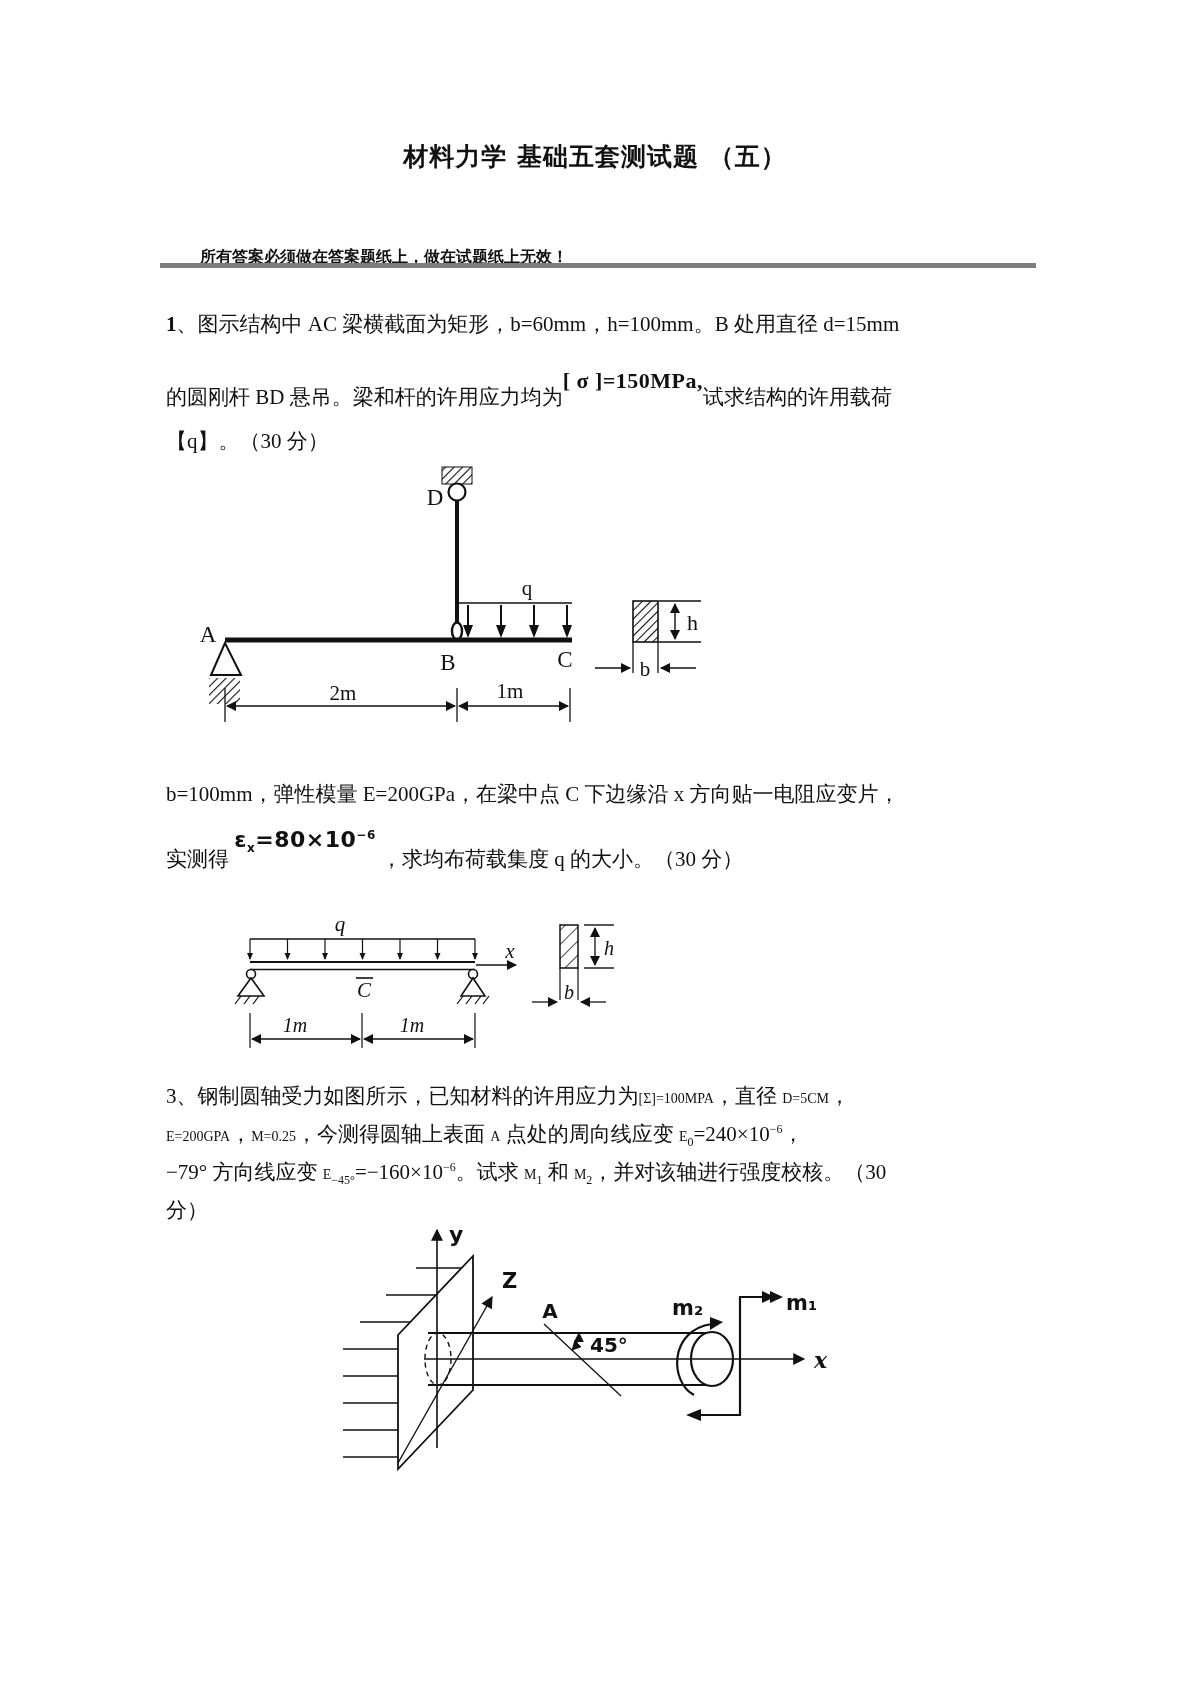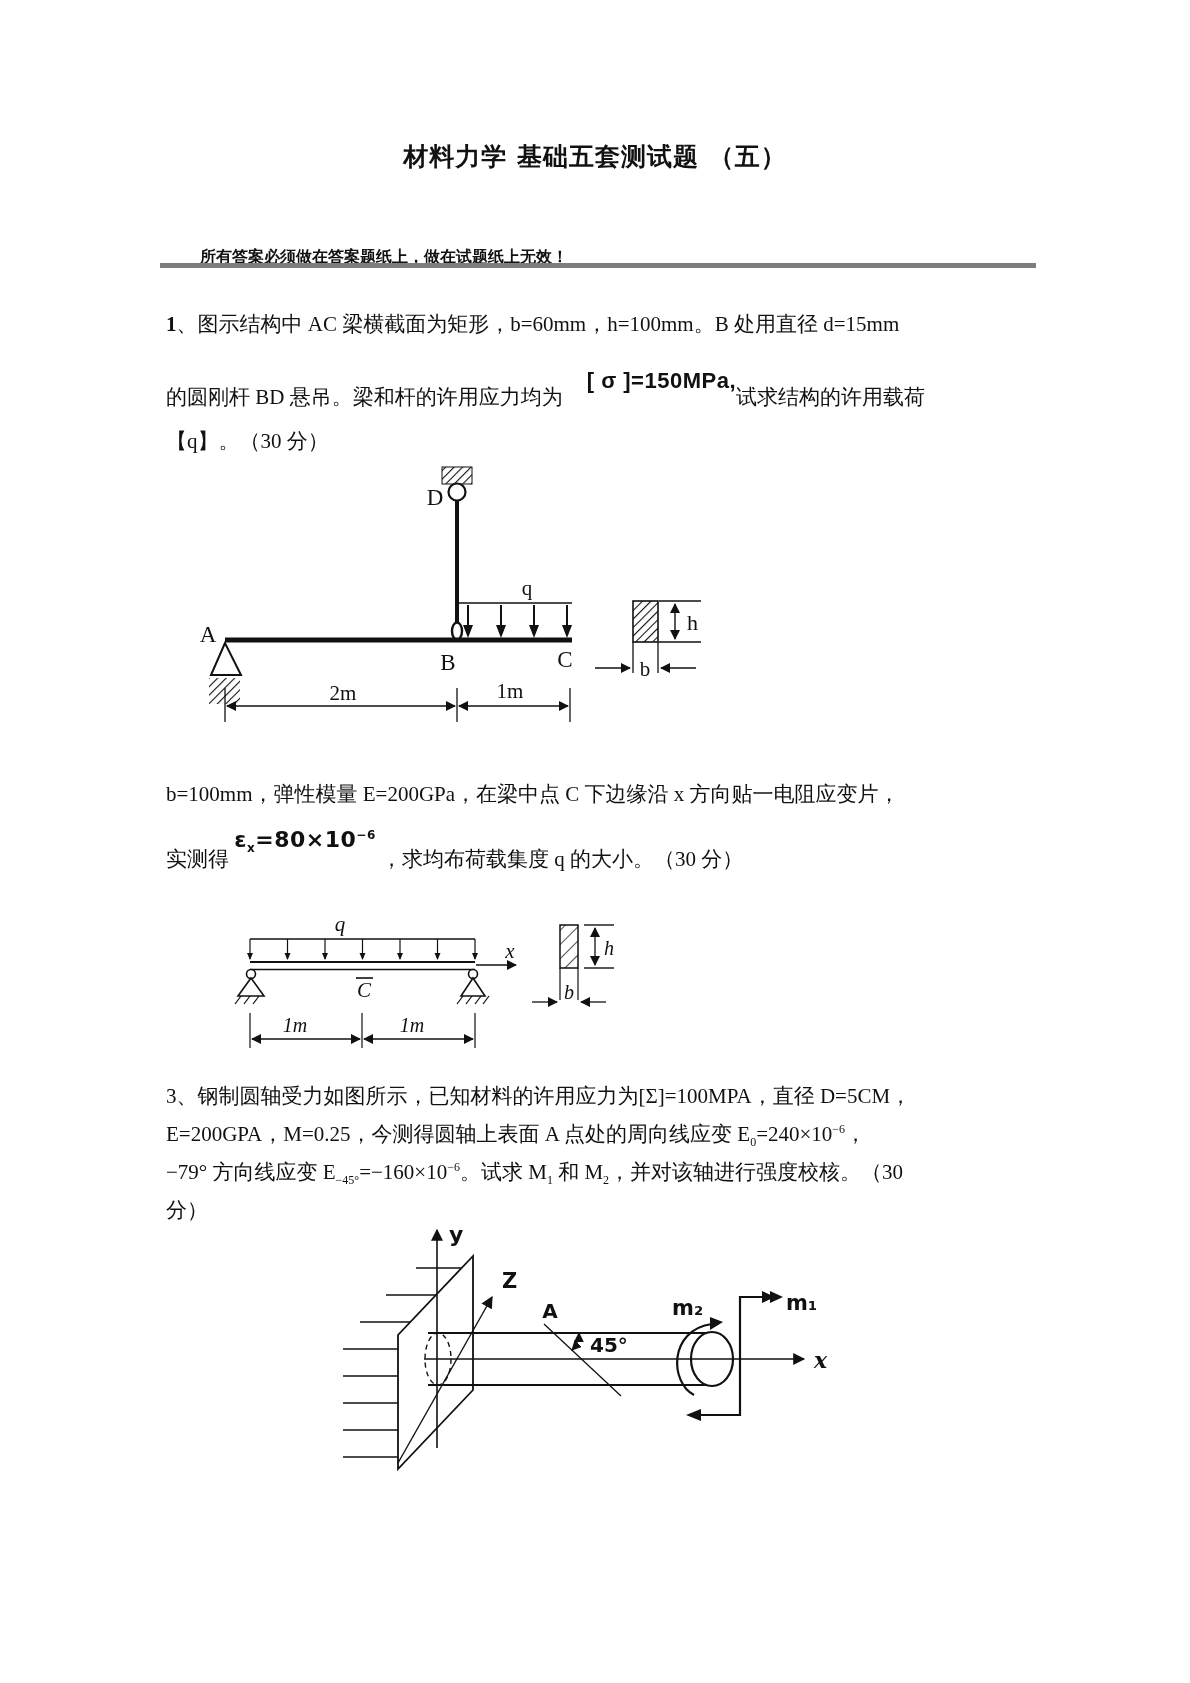--- a/index.html
+++ b/index.html
@@ -13,28 +13,28 @@
     font-family:"DejaVu Sans", sans-serif; font-weight:bold; font-size:25px; letter-spacing:1px;
   }
   .notice {
     position:absolute; top:223px; left:200px;
     font-family:Liberation Sans, sans-serif; font-weight:bold; font-size:16px;margin-top:24px;
   }
   .rule { position:absolute; top:263px; left:160px; width:876px; height:5px; background:#7d7d7d; }
   .tline { position:absolute; left:166px; width:880px; font-size:21px; white-space:nowrap; }
   .bold { font-weight:bold; }
   .formula {
-    font-family:Liberation Sans, sans-serif; font-weight:bold; font-size:22px;
-    position:relative; top:-16px; letter-spacing:.5px;margin-left:24px;
+    font-family:Liberation Serif, serif; font-weight:bold; font-size:22px;
+    position:relative; top:-16px; letter-spacing:.5px;
   }
   .formula2 {
     font-family:"DejaVu Sans", sans-serif; font-weight:bold; font-size:22px;
     position:relative; top:-19px; letter-spacing:.5px;
   }
-  .v { font-size:21px; }
+  .v { font-size:14px; }
   sub.sb { font-size:12px; }
   sup.sp { font-size:12px; }
   svg.fig { position:absolute; }
   .fig1 { left:180px; top:435px; }
   .fig2 { left:210px; top:898px; }
   .fig3 { left:320px; top:1218px; }
   svg text { font-family:"Liberation Serif", serif; fill:#111; }
   svg .it { font-style:italic; }
   svg .axlabel { font-family:"DejaVu Sans", sans-serif; font-weight:bold; }
   svg .xlabel  { font-family:"DejaVu Serif", serif; font-weight:bold; font-style:italic; }

